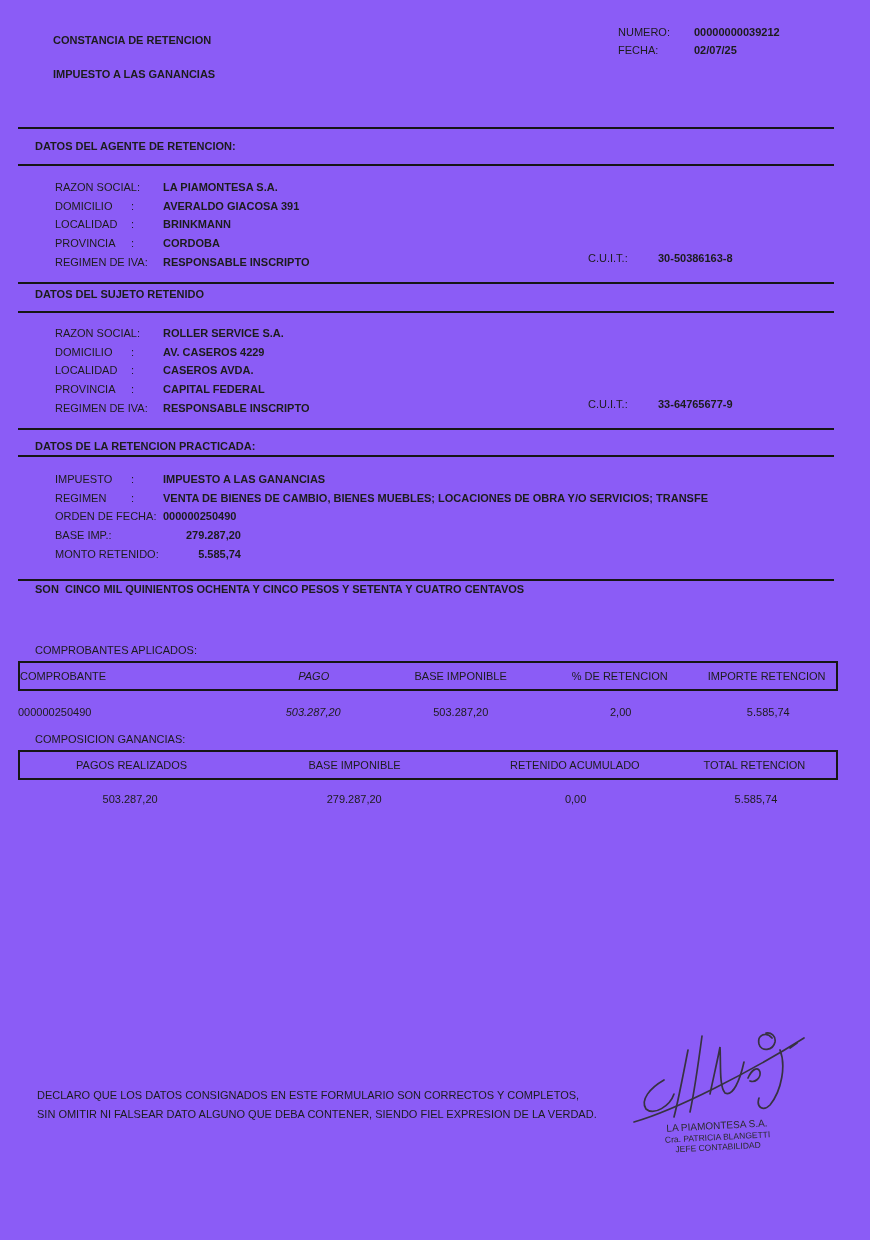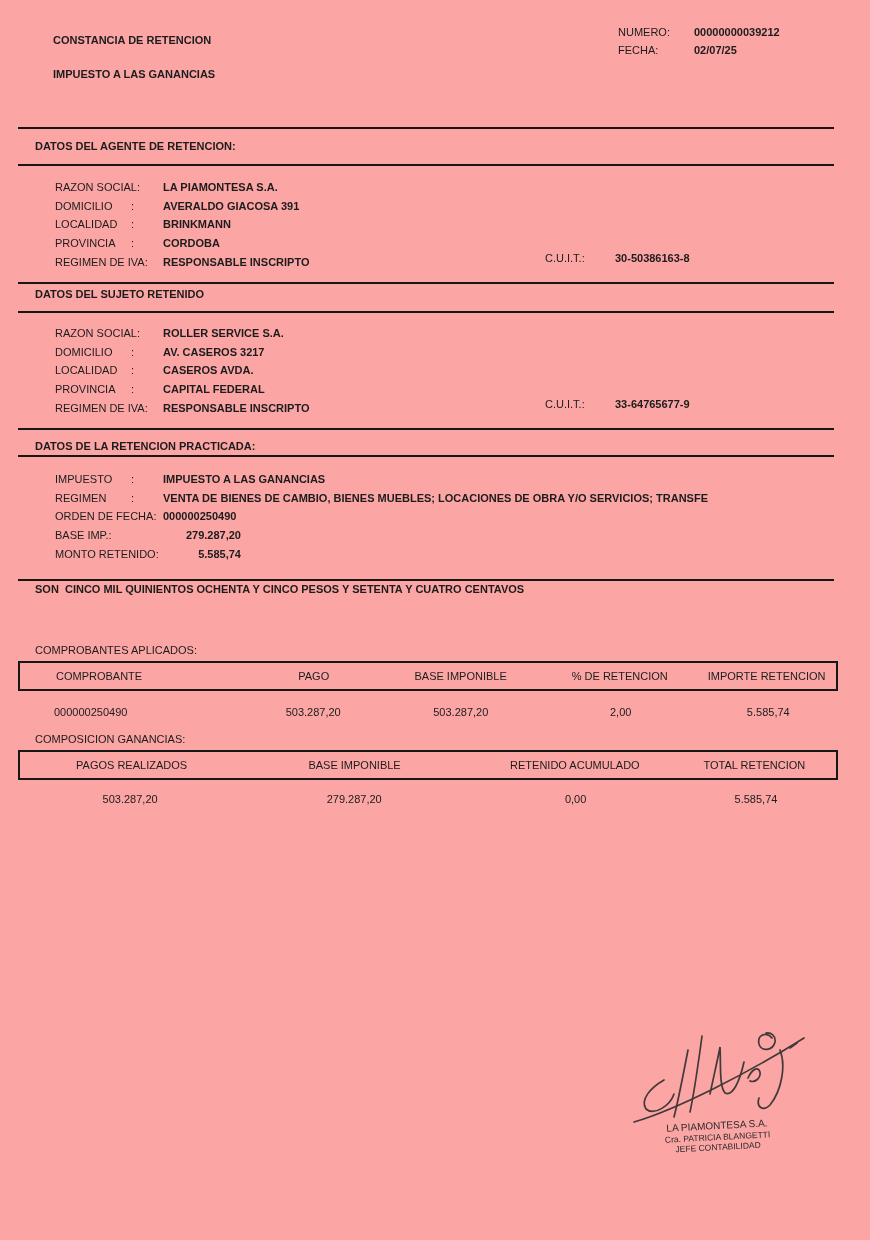--- a/index.html
+++ b/index.html
@@ -1,44 +1,44 @@
 <!DOCTYPE html>
 <html><head>
 <meta charset="utf-8">
 <style>
   html,body { margin:0; padding:0; background:#ffffff; }
   .page {
-    position:relative; width:870px; height:1240px; background:#fca5a5;
+    position:relative; width:870px; height:1240px; background:#8b5cf6;
     font-family:"Liberation Sans", sans-serif; font-size:11px; color:#1c1c1c;
     overflow:hidden;
   }
   .abs { position:absolute; }
   .b { font-weight:bold; }
   .nw { white-space:nowrap; }
   .pre { white-space:pre; }
   .hr { position:absolute; left:18px; width:816px; height:2px; background:#161616; }
   .sect { position:absolute; left:35px; font-weight:bold; white-space:nowrap; }
 
   .fields { position:absolute; left:55px; }
   .frow { display:flex; height:18.6px; position:relative; white-space:nowrap; align-items:center; }
   .lcell { flex:0 0 108px; width:108px; }
   .lbl { display:inline-block; min-width:76px; }
   .val { font-weight:bold; }
   .val.num { display:inline-block; width:78px; text-align:right; }
   .cuit { position:absolute; left:490px; top:0; white-space:nowrap; }
-  .cuit .clabel { display:inline-block; width:70px; }
+  .cuit .clabel { display:inline-block; width:70px;margin-left:43px; }
 
   .tbl { position:absolute; left:18px; width:820px; }
   .thead { box-sizing:border-box; border:2px solid #161616; height:30px; display:flex; align-items:center; }
   .trow { display:flex; }
   .t1 .trow { margin-top:15px; }
   .t2 .trow { margin-top:13px; }
   .c { text-align:center; box-sizing:border-box; }
-  .cl { text-align:left; box-sizing:border-box; padding-left:36px; }
-  .t1c1{width:28%;} .t1c2{width:16%;} .t1c3{width:20%;} .t1c4{width:19%;} .t1c5{width:17%;}
+  .cl { text-align:left; box-sizing:border-box; }
+  .t1c1{width:28%;} .t1c2{width:16%;font-style:italic;} .t1c3{width:20%;} .t1c4{width:19%;} .t1c5{width:17%;}
   .t2c1{width:26%;padding-left:11px;} .t2c2{width:30%;} .t2c3{width:24%;} .t2c4{width:20%;}
 
   .hdr-right-row { white-space:nowrap; height:18px; }
   .hdr-right-row .hlbl { display:inline-block; width:76px; }
 
   .decl { line-height:19px; white-space:nowrap; }
 
   .sig-text { text-align:center; transform:rotate(-3deg); color:#2a2a2a; }
   .sig-line1 { font-size:10px; line-height:12px; }
   .sig-line2 { font-size:8.5px; line-height:10px; }
@@ -95,21 +95,21 @@
   <div class="sect" style="top:288px;">DATOS DEL SUJETO RETENIDO</div>
   <div class="hr" style="top:311px;"></div>
 
   <div class="fields" style="top:324px;">
     <div class="frow">
       <span class="lcell"><span class="lbl">RAZON SOCIAL</span><span>:</span></span>
       <span class="val">ROLLER SERVICE S.A.</span>
     </div>
     <div class="frow">
       <span class="lcell"><span class="lbl">DOMICILIO</span><span>:</span></span>
-      <span class="val">AV. CASEROS 3217</span>
+      <span class="val">AV. CASEROS 4229</span>
     </div>
     <div class="frow">
       <span class="lcell"><span class="lbl">LOCALIDAD</span><span>:</span></span>
       <span class="val">CASEROS AVDA.</span>
     </div>
     <div class="frow">
       <span class="lcell"><span class="lbl">PROVINCIA</span><span>:</span></span>
       <span class="val">CAPITAL FEDERAL</span>
     </div>
     <div class="frow">
@@ -178,20 +178,24 @@
       <span class="c t2c4">TOTAL RETENCION</span>
     </div>
     <div class="trow">
       <span class="c t2c1">503.287,20</span>
       <span class="c t2c2">279.287,20</span>
       <span class="c t2c3">0,00</span>
       <span class="c t2c4">5.585,74</span>
     </div>
   </div>
 
+  <div class="abs decl" style="left:37px; top:1086px;">
+    <div>DECLARO QUE LOS DATOS CONSIGNADOS EN ESTE FORMULARIO SON CORRECTOS Y COMPLETOS,</div>
+    <div>SIN OMITIR NI FALSEAR DATO ALGUNO QUE DEBA CONTENER, SIENDO FIEL EXPRESION DE LA VERDAD.</div>
+  </div>
 
   <div class="abs" style="left:628px; top:1018px; width:200px; height:108px;">
     <svg width="200" height="108" viewBox="0 0 200 108" fill="none" xmlns="http://www.w3.org/2000/svg">
       <g stroke="#2e2e2e" stroke-width="1.7" stroke-linecap="round" fill="none" opacity="0.9">
         <path d="M6,104 C48,92 122,54 176,20"></path>
         <path d="M36,62 C22,70 12,82 18,91 C26,98 42,88 46,76"></path>
         <path d="M60,32 C55,58 50,84 46,99"></path>
         <path d="M74,18 C70,48 65,80 62,94"></path>
         <path d="M82,76 C86,57 90,40 92,29 C93,46 91,68 97,75 C105,79 112,62 116,44"></path>
         <path d="M120,60 C124,51 130,48 132,54 C133,60 127,65 122,63"></path>

